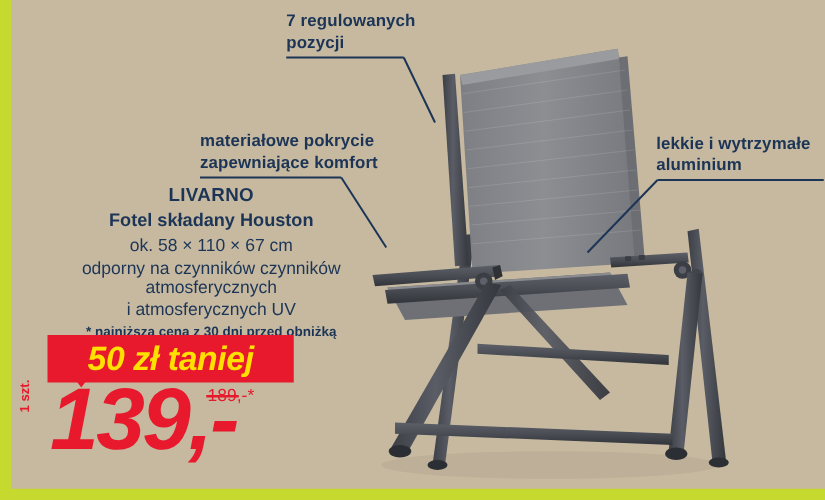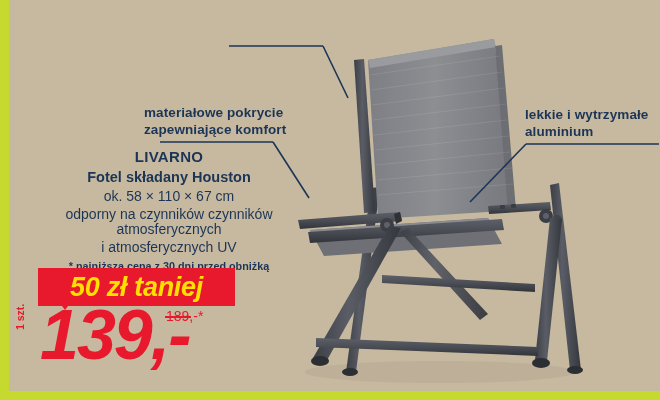--- a/index.html
+++ b/index.html
@@ -32,21 +32,21 @@
   
   .callout-text {
     position: absolute;
     color: #1c3557;
     font-weight: bold;
     font-size: 13.5px;
     line-height: 17px;
     letter-spacing: .1px;
   }
   #callout-top    { left: 229px; top: 8px;  width: 150px; }
-  #callout-middle { left: 144px; top: 104px; width: 190px; }
+  #callout-middle { left: 160px; top: 104px; width: 190px; }
   #callout-right  { left: 525px; top: 106px; width: 145px; }
 
   .leader {
     position: absolute;
     overflow: visible;
     pointer-events: none;
   }
   .leader line {
     stroke: #1c3557;
     stroke-width: 1.6;
@@ -252,20 +252,21 @@
     <path d="M66,318 L288,327 L288,336 L66,327 Z" fill="url(#tubeH)"></path>
 
     <path d="M132,255 L285,264 L285,272 L132,263 Z" fill="url(#tubeH)"></path>
 
     <ellipse cx="70" cy="341" rx="9" ry="5" fill="#2b2e33"></ellipse>
     <ellipse cx="291" cy="343" rx="9" ry="5" fill="#2b2e33"></ellipse>
     <ellipse cx="100" cy="352" rx="8" ry="4" fill="#2b2e33"></ellipse>
     <ellipse cx="325" cy="350" rx="8" ry="4" fill="#2b2e33"></ellipse>
   </svg>
 
+  <div class="callout-text" id="callout-top">7 regulowanych pozycji</div>
   <svg class="leader" style="left:229px; top:44px; width:120px; height:56px;">
     <line x1="0" y1="2" x2="94" y2="2"></line>
     <line x1="94" y1="2" x2="119" y2="54"></line>
   </svg>
 
   <div class="callout-text" id="callout-middle">materiałowe pokrycie zapewniające komfort</div>
   <svg class="leader" style="left:160px; top:140px; width:150px; height:60px;">
     <line x1="0" y1="2" x2="113" y2="2"></line>
     <line x1="113" y1="2" x2="149" y2="58"></line>
   </svg>

